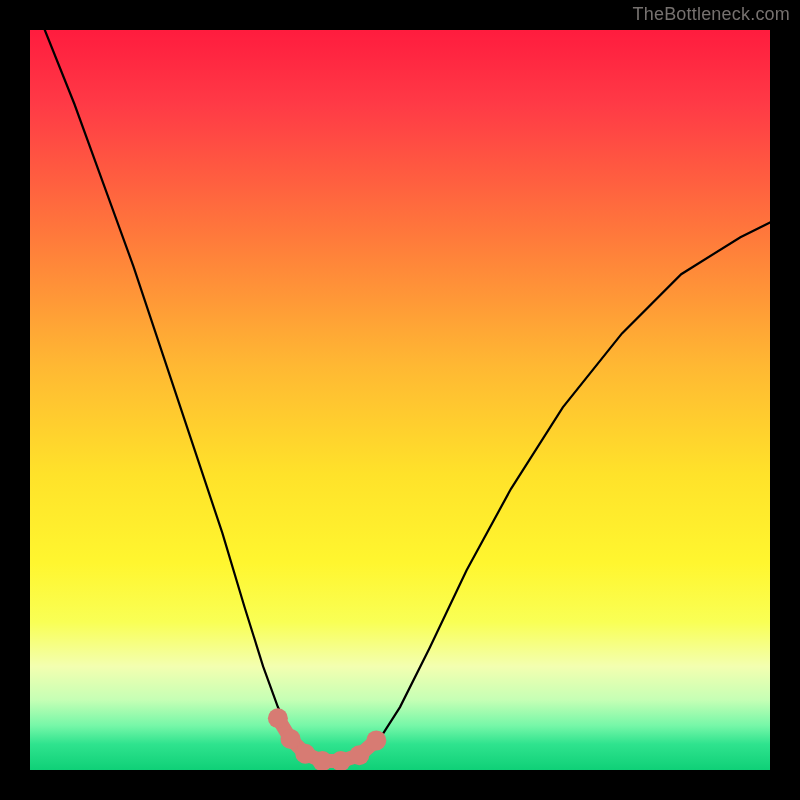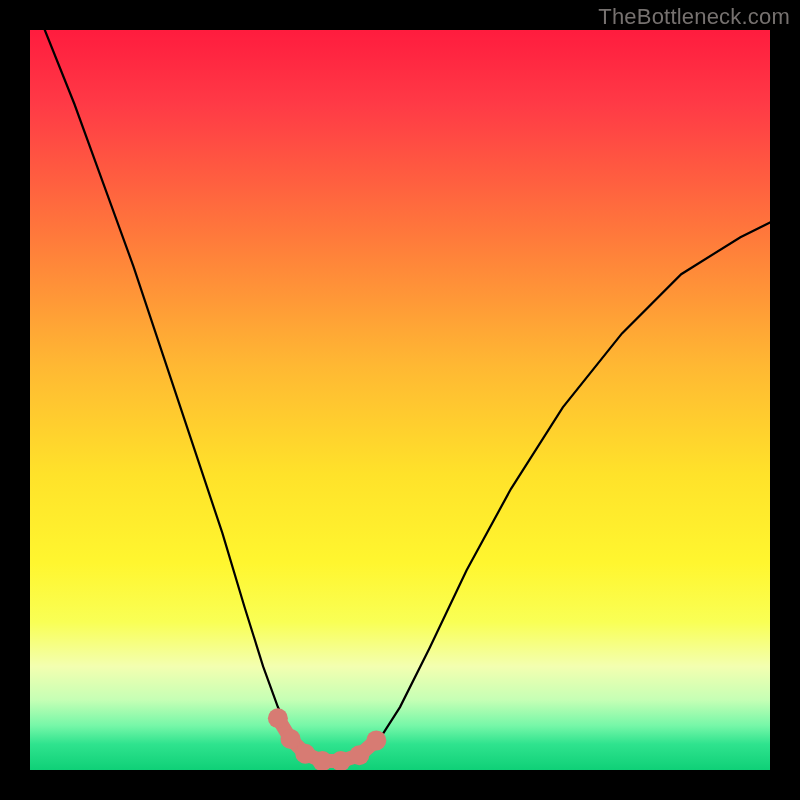--- a/index.html
+++ b/index.html
@@ -13,21 +13,21 @@
   .wrap {
     position: relative;
     width: 800px;
     height: 800px;
   }
   .source-label {
     position: absolute;
     top: 4px;
     right: 10px;
     font-family: Arial, Helvetica, sans-serif;
-    font-size: 22px;
+    font-size: 18px;
     color: #76716f;
     letter-spacing: 0.2px;
   }
   svg.chart {
     position: absolute;
     left: 30px;
     top: 30px;
     width: 740px;
     height: 740px;
     display: block;

